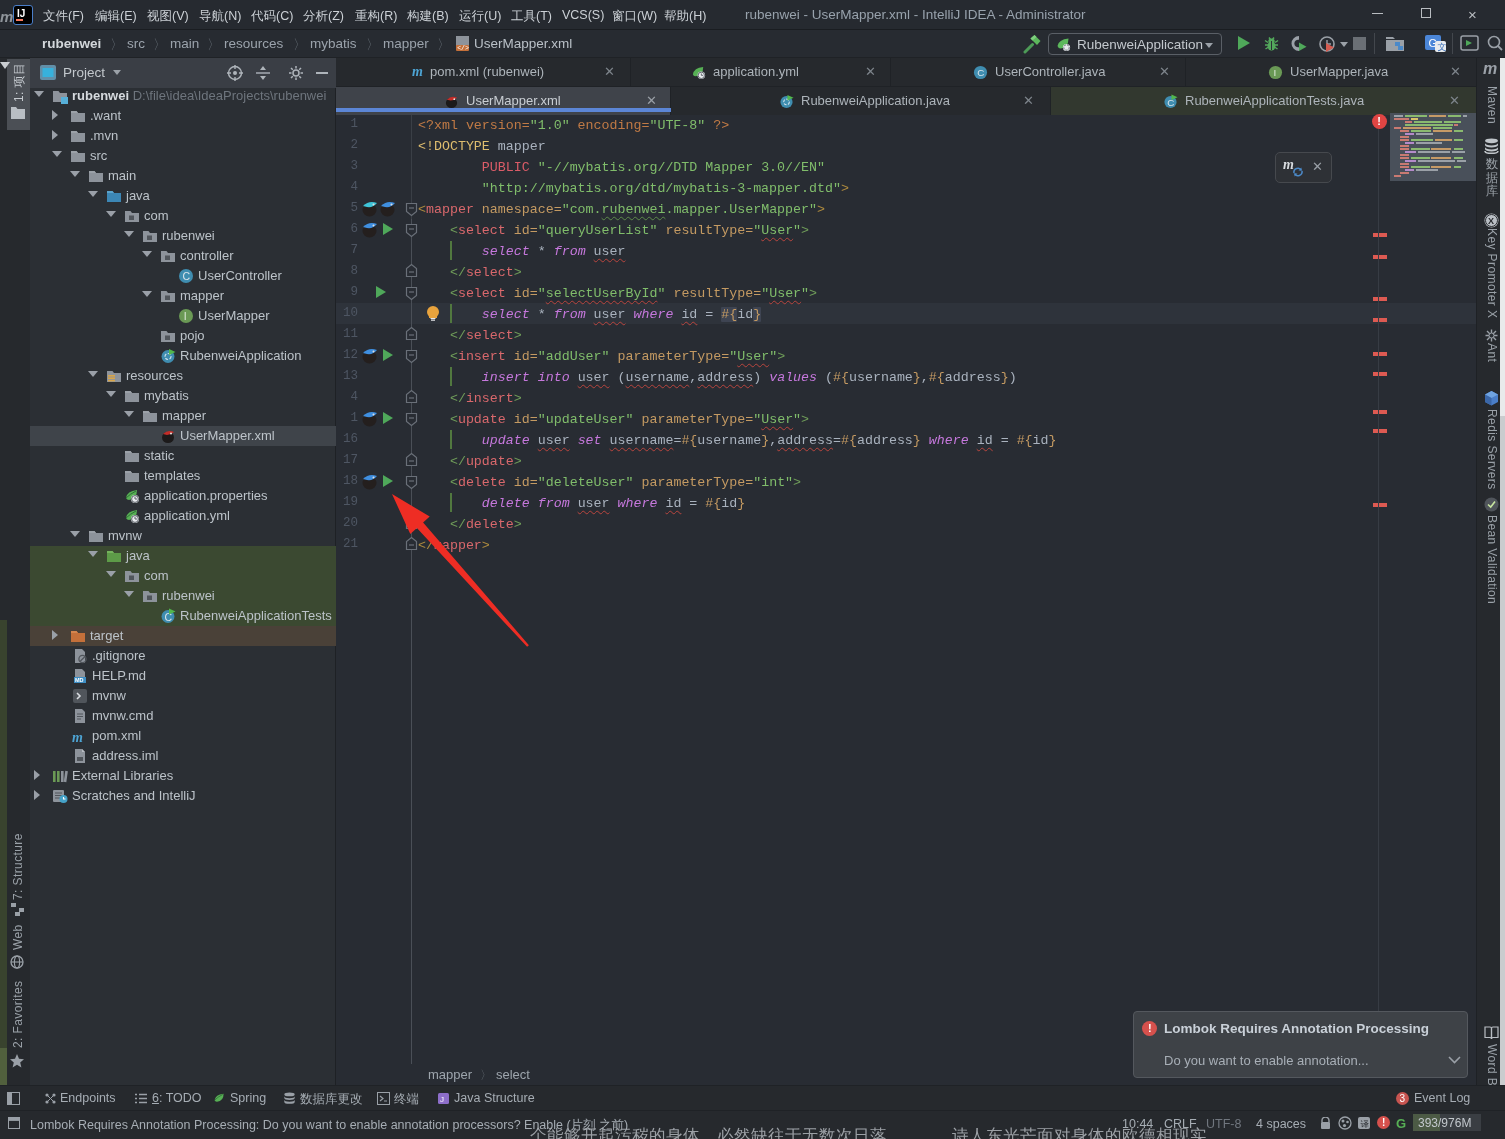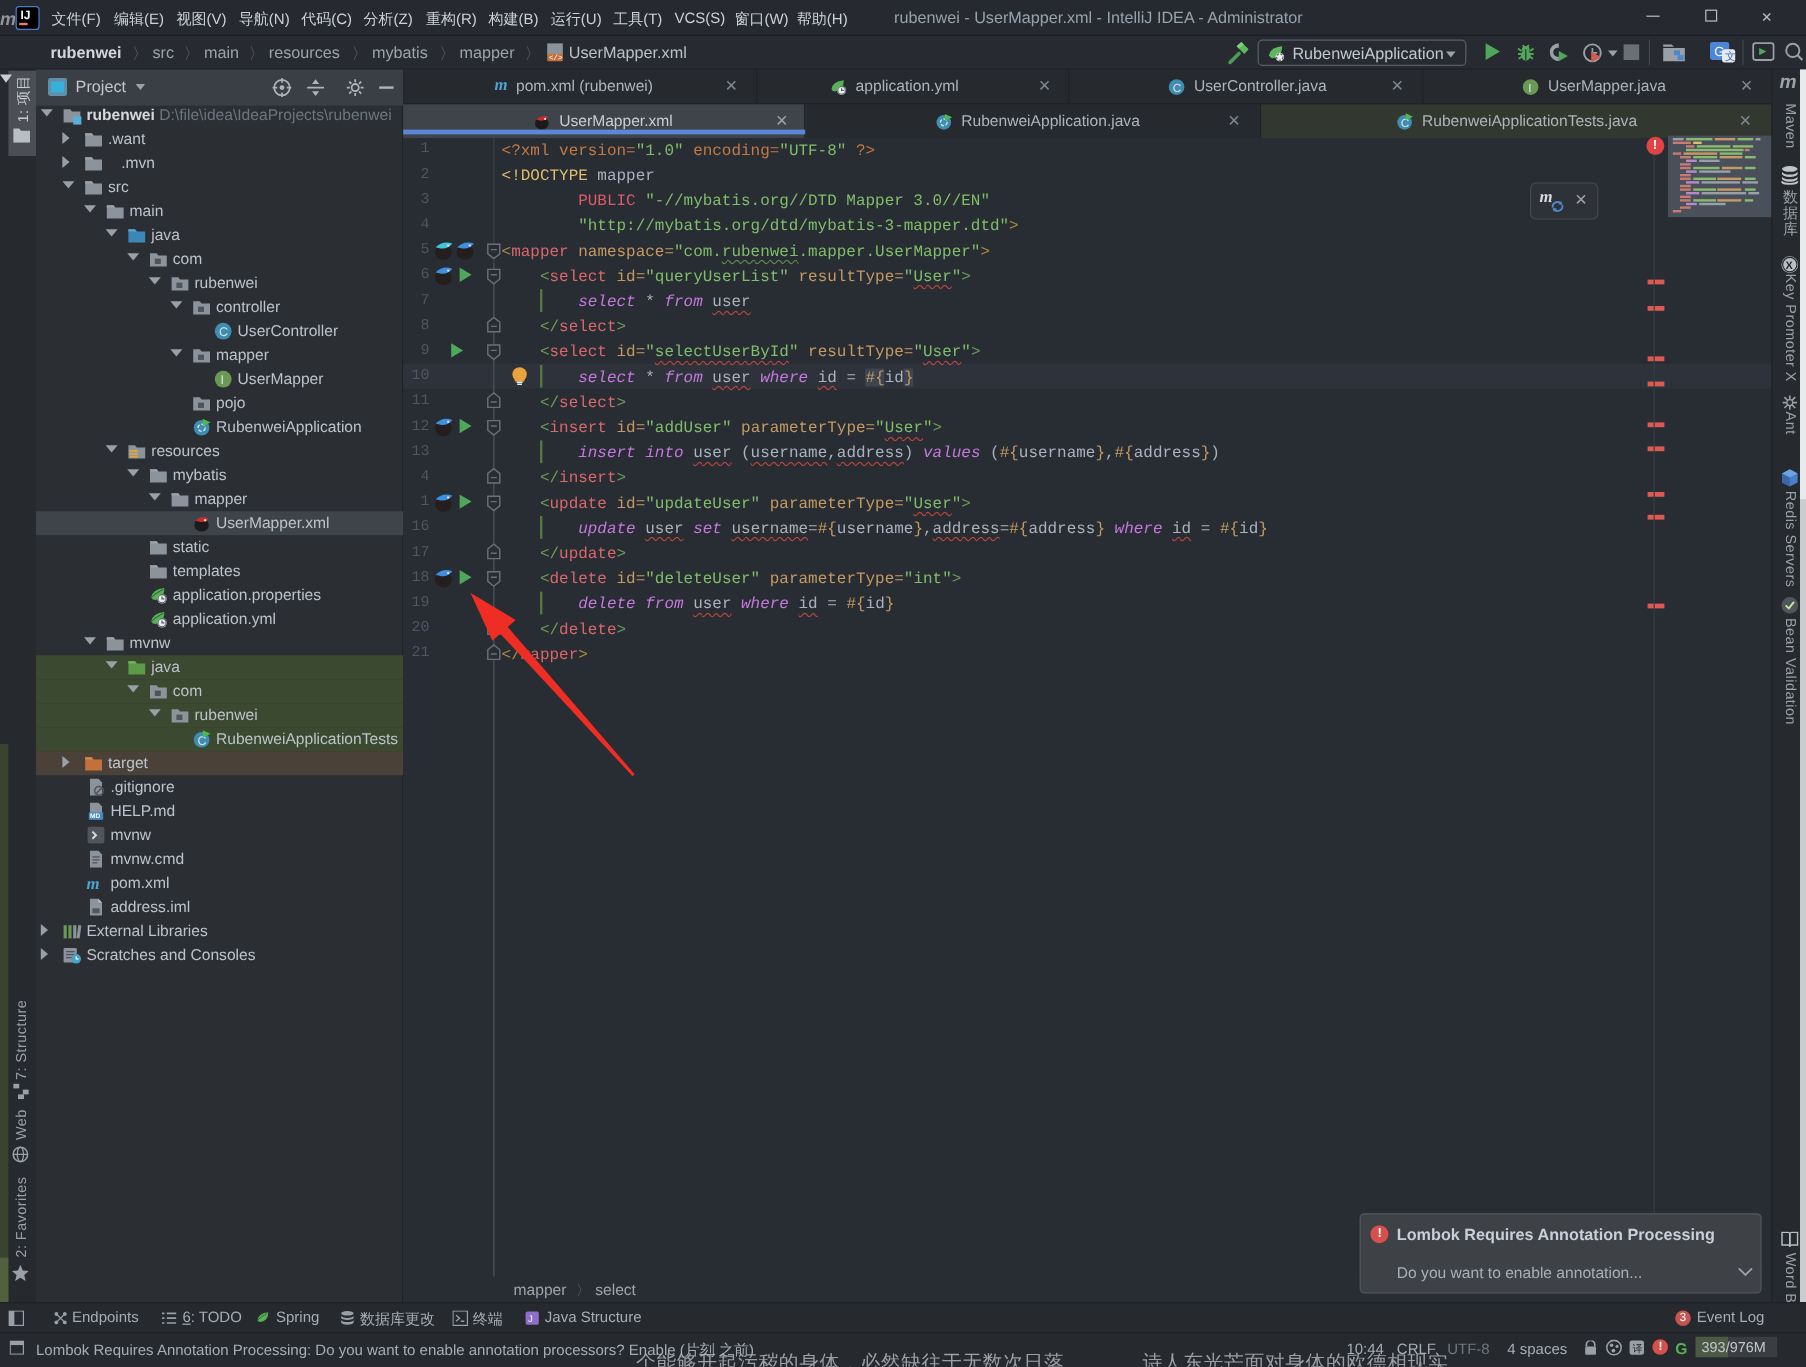--- a/index.html
+++ b/index.html
@@ -269,21 +269,21 @@
           <path d="M1 3 h5.5 l1.5 2 H1z" fill="#9ba1a8"></path>
         </svg>
         <span class="tlabel" style="left:60px">.want</span>
       </div>
 <div class="trow" style="top:68px;">
         <span class="arrowR" style="left:22px"></span>
         <svg class="ticon" style="left:40px" width="16" height="16" viewBox="0 0 16 16">
           <path d="M1 3 h5.5 l1.5 2 H15 v9 H1 z" fill="#8d939b"></path>
           <path d="M1 3 h5.5 l1.5 2 H1z" fill="#9ba1a8"></path>
         </svg>
-        <span class="tlabel" style="left:71px">.mvn</span>
+        <span class="tlabel" style="left:60px">.mvn</span>
       </div>
 <div class="trow" style="top:88px;">
         <span class="arrow" style="left:22px"></span>
         <svg class="ticon" style="left:40px" width="16" height="16" viewBox="0 0 16 16">
           <path d="M1 3 h5.5 l1.5 2 H15 v9 H1 z" fill="#8d939b"></path>
           <path d="M1 3 h5.5 l1.5 2 H1z" fill="#9ba1a8"></path>
         </svg>
         <span class="tlabel" style="left:60px">src</span>
       </div>
 <div class="trow" style="top:108px;">
@@ -542,21 +542,21 @@
 <div class="trow" style="top:728px;">
         <span class="arrowR" style="left:4px"></span>
         <svg class="ticon" style="left:22px" width="16" height="16" viewBox="0 0 16 16">
           <rect x="1" y="2" width="11" height="12" rx="1" fill="#8d939b"></rect>
           <g stroke="#50555b" stroke-width="1">
             <path d="M3 5 h7 M3 7.5 h7 M3 10 h5"></path>
           </g>
           <circle cx="11.5" cy="11" r="4" fill="#45a2c8"></circle>
           <path d="M11.5 9 V11 H13.5" stroke="#fff" stroke-width="1.1" fill="none"></path>
         </svg>
-        <span class="tlabel" style="left:42px">Scratches and Consoles</span>
+        <span class="tlabel" style="left:42px">Scratches and IntelliJ</span>
       </div>
 </div>
   </div>
 <div id="tabs1" class="abs">
   <div class="tab" style="left:0;width:295px">
       <span class="abs" style="left:76px;top:6px;font-weight:bold;font-style:italic;color:#4da4d4;font-family:'Liberation Serif',serif;font-size:14px">m</span>
       <span class="abs" style="left:94px;top:6px">pom.xml (rubenwei)</span>
       <span class="tabx" style="left:268px">✕</span>
     </div>
   <div class="tab" style="left:295px;width:260px">

